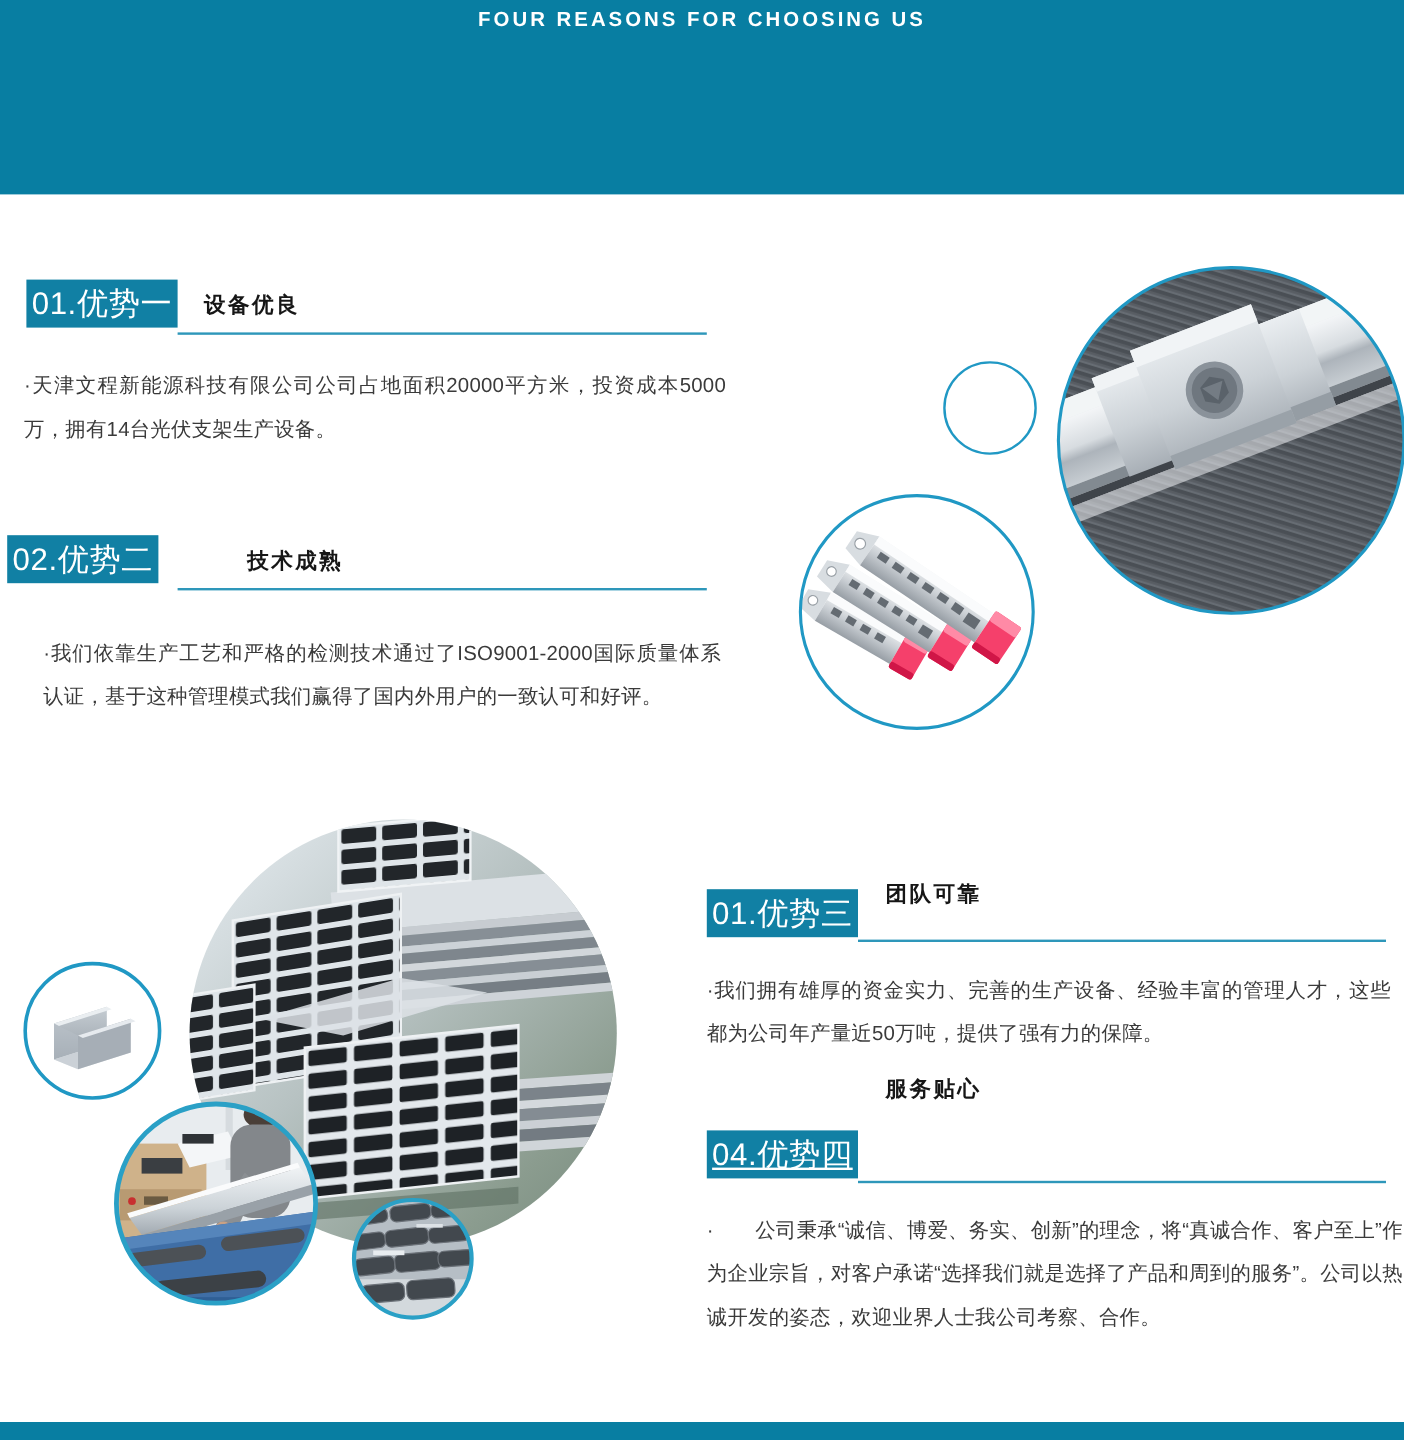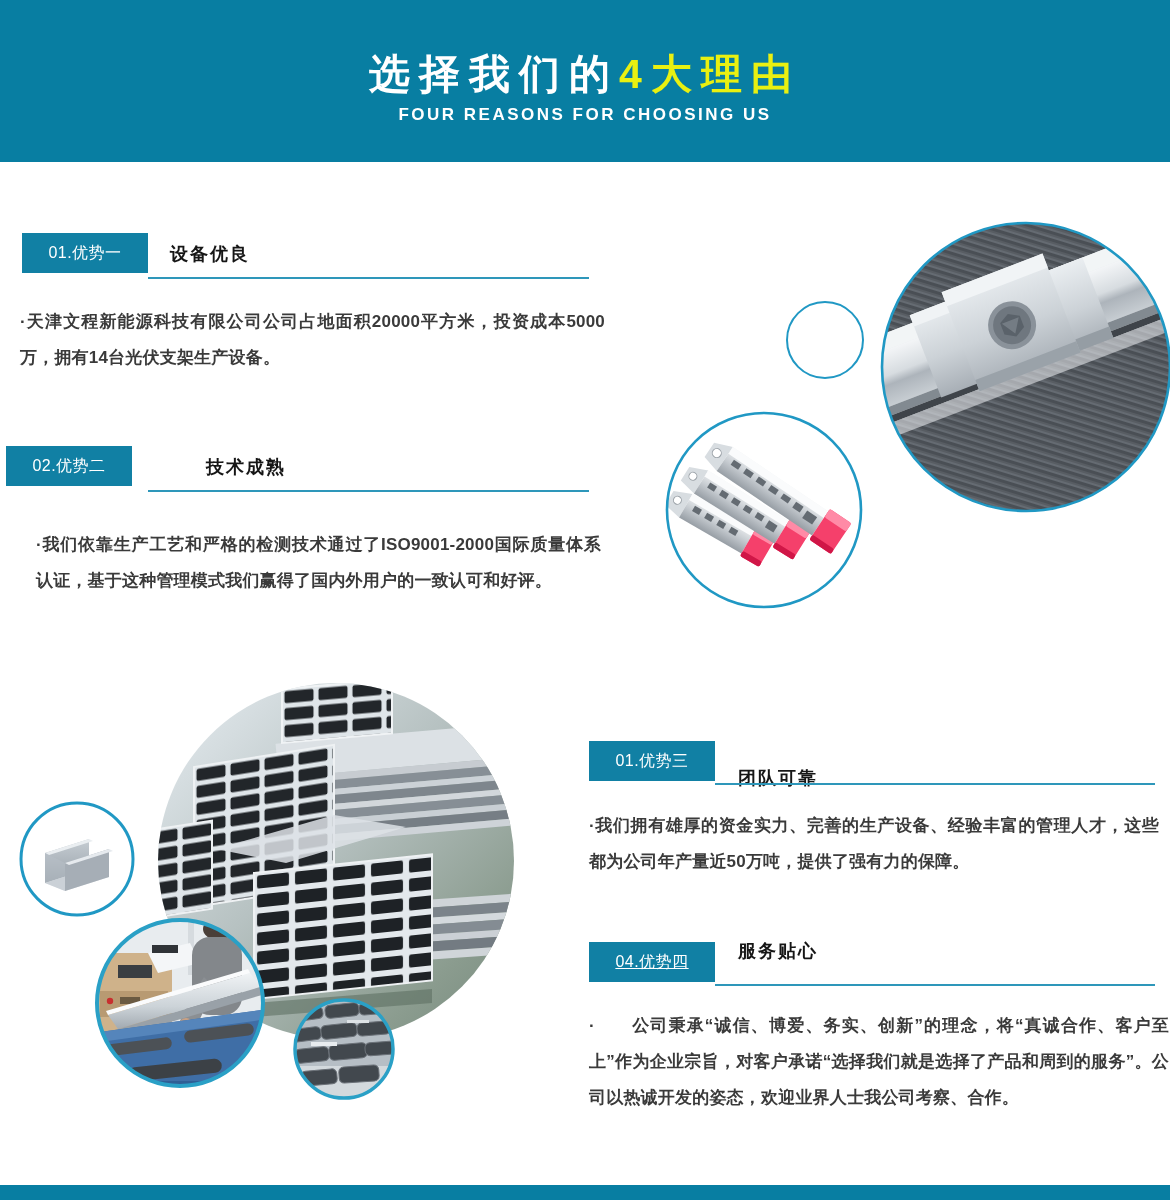--- a/index.html
+++ b/index.html
@@ -7,39 +7,39 @@
         font-family:"Liberation Sans","DejaVu Sans",sans-serif;}
 
   
   .band{position:absolute;left:0;top:0;width:1170px;height:162px;background:#087ea2;text-align:center;}
   .band .title{padding-top:50px;font-size:41px;font-weight:700;letter-spacing:9px;color:#ffffff;line-height:48px;}
   .band .title .accent{color:#e9f011;}
   .band .subtitle{margin-top:7px;font-size:17px;font-weight:700;letter-spacing:2.5px;color:#ffffff;}
 
   
   .badge{position:absolute;width:126px;height:40px;background:#1180a4;color:#ffffff;
-         font-size:16px;font-weight:500;text-align:center;line-height:40px;letter-spacing:.5px;}
+         font-size:26px;font-weight:500;text-align:center;line-height:40px;letter-spacing:.5px;}
   .h{position:absolute;margin:0;font-size:18px;font-weight:700;color:#161616;letter-spacing:2px;line-height:34px;}
   .rule{position:absolute;height:2px;background:#2e97ba;}
   .body{position:absolute;margin:0;font-size:17px;line-height:36px;color:#3a3a3a;letter-spacing:.2px;
-        text-align:justify;font-weight:bold;}
+        text-align:justify;}
 
   .s1-badge{left:22px;top:233px;}   .s1-h{left:170px;top:237px;}
   .s1-rule{left:148px;top:277px;width:441px;}
   .s1-body{left:20px;top:304px;width:585px;}
 
   .s2-badge{left:6px;top:446px;}   .s2-h{left:170px;top:450px;margin-left:36px;}
   .s2-rule{left:148px;top:490px;width:441px;}
   .s2-body{left:36px;top:527px;width:565px;}
 
-  .s3-badge{left:589px;top:741px;}  .s3-h{left:738px;top:761px;}
+  .s3-badge{left:589px;top:741px;}  .s3-h{left:738px;top:728px;}
   .s3-rule{left:715px;top:783px;width:440px;}
   .s3-body{left:589px;top:808px;width:570px;}
 
-  .s4-badge{left:589px;top:942px;text-decoration:underline;}  .s4-h{left:738px;top:934px;}
+  .s4-badge{left:589px;top:942px;text-decoration:underline;}  .s4-h{left:738px;top:890px;}
   .s4-rule{left:715px;top:984px;width:440px;}
   .s4-body{left:589px;top:1008px;width:580px;}
 
   
   .img{position:absolute;}
   .img-clamp{left:878px;top:219px;z-index:3;}
   .ring-decor{position:absolute;left:786px;top:301px;width:74px;height:74px;border-radius:50%;
               border:2px solid #2098c4;background:#ffffff;z-index:2;}
   .img-brackets{left:663px;top:409px;z-index:3;}
   .img-stack{left:156px;top:681px;z-index:1;}
@@ -48,21 +48,20 @@
   .img-bags{left:291px;top:996px;z-index:4;}
 
   .footer-strip{position:absolute;left:0;top:1185px;width:1170px;height:15px;background:#087ea2;}
 </style>
 </head>
 <body>
 
 <div class="page">
 
   <header class="band">
-    <div class="title"><span>选择我们的</span><span class="accent">4大理由</span></div>
     <div class="subtitle">FOUR REASONS FOR CHOOSING US</div>
   </header>
 
   <section>
     <div class="badge s1-badge">01.优势一</div>
     <h3 class="h s1-h">设备优良</h3>
     <div class="rule s1-rule"></div>
     <p class="body s1-body">·天津文程新能源科技有限公司公司占地面积20000平方米，投资成本5000万，拥有14台光伏支架生产设备。</p>
   </section>
 

